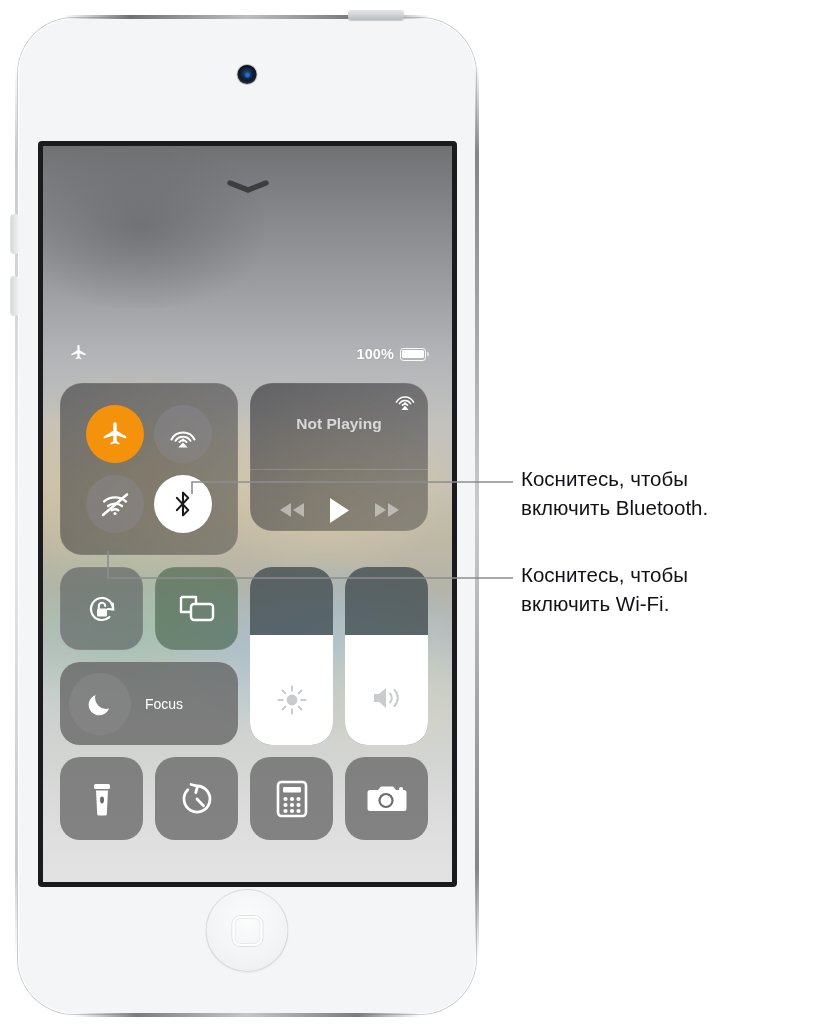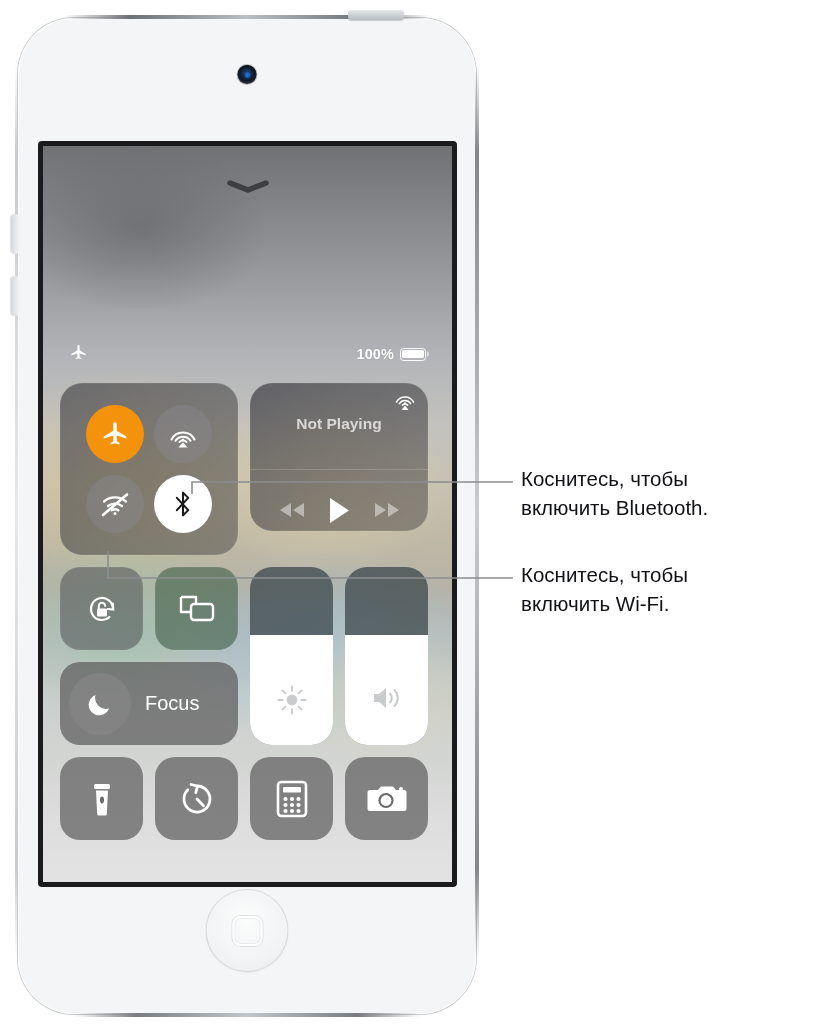--- a/index.html
+++ b/index.html
@@ -239,21 +239,21 @@
   .focus-pill {
     width: 178px; height: 83px; border-radius: 20px;
     display: flex; align-items: center; padding-left: 9px; gap: 14px;
     background: rgba(96,96,96,.75);
   }
   .focus-circle {
     width: 62px; height: 62px; border-radius: 50%;
     background: rgba(136,136,136,.62);
     display: flex; align-items: center; justify-content: center;
   }
-  .focus-label { color:#fff; font-size: 20px; font-weight: 500; }
+  .focus-label { color:#fff; font-size: 14px; font-weight: 500; }
 
   .row-mid { display:flex; gap:12px; align-items:flex-start; }
   .col-left-mid { display:flex; flex-direction:column; gap:12px; }
   .row-tiles-top { display:flex; gap:12px; }
 
   
   .shortcuts { display:flex; gap:12px; margin-top:12px; }
   .sc {
     width: 83px; height: 83px; border-radius: 20px;
     background: rgba(104,104,104,.78);

